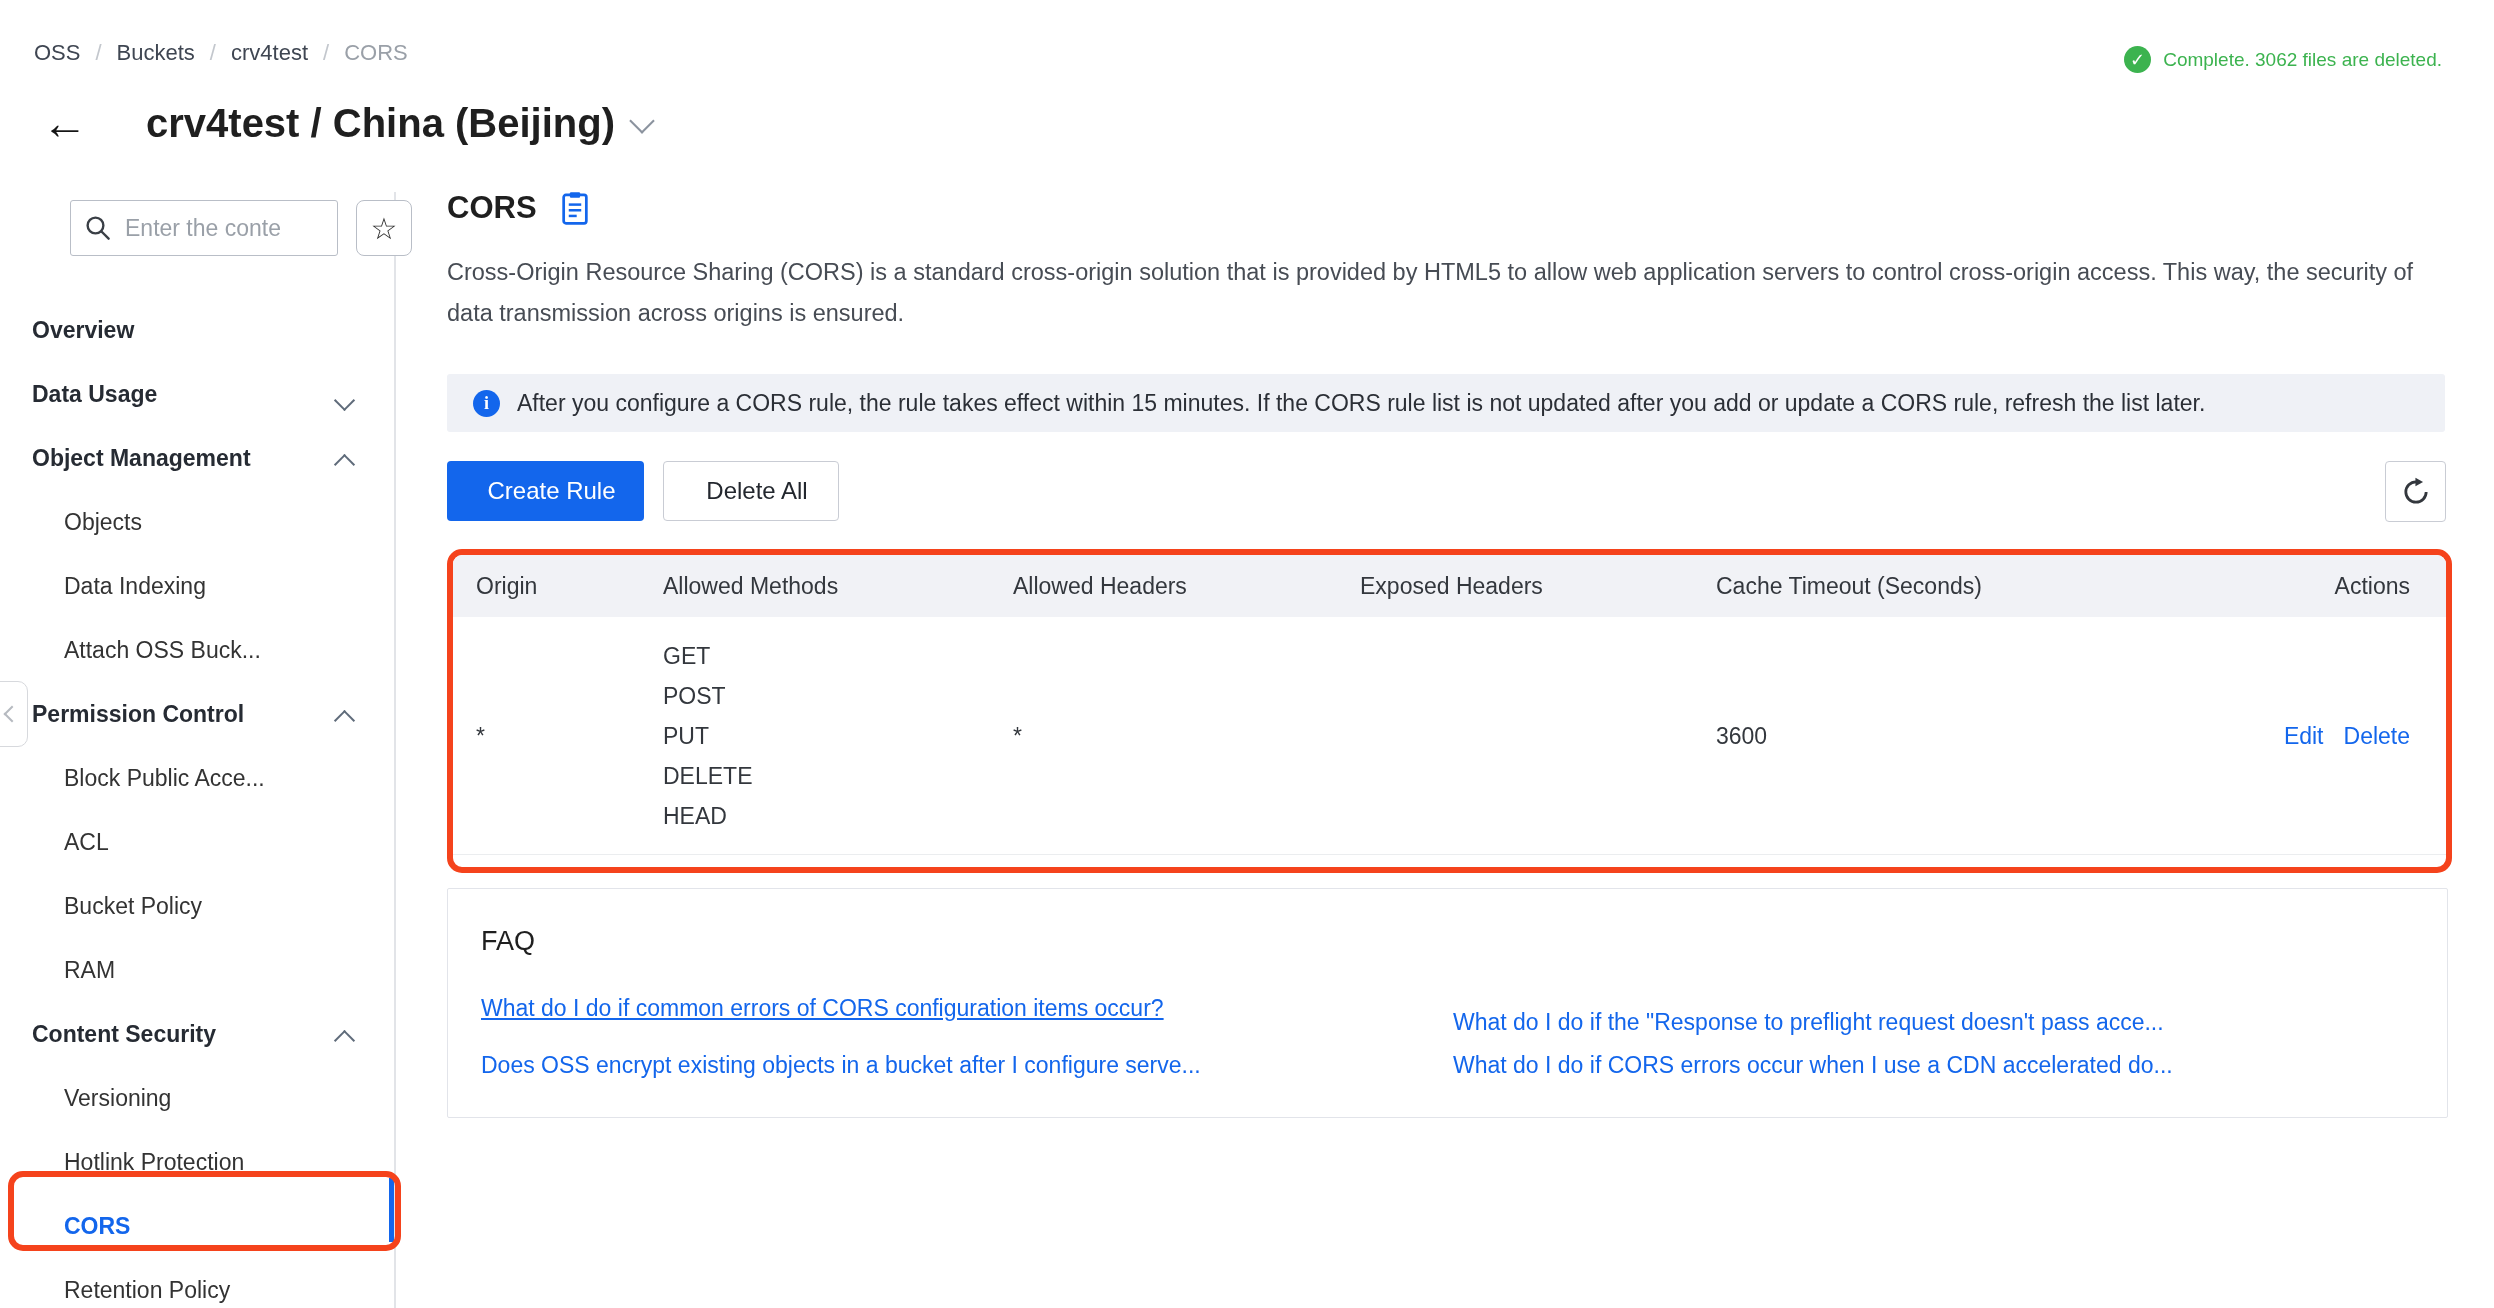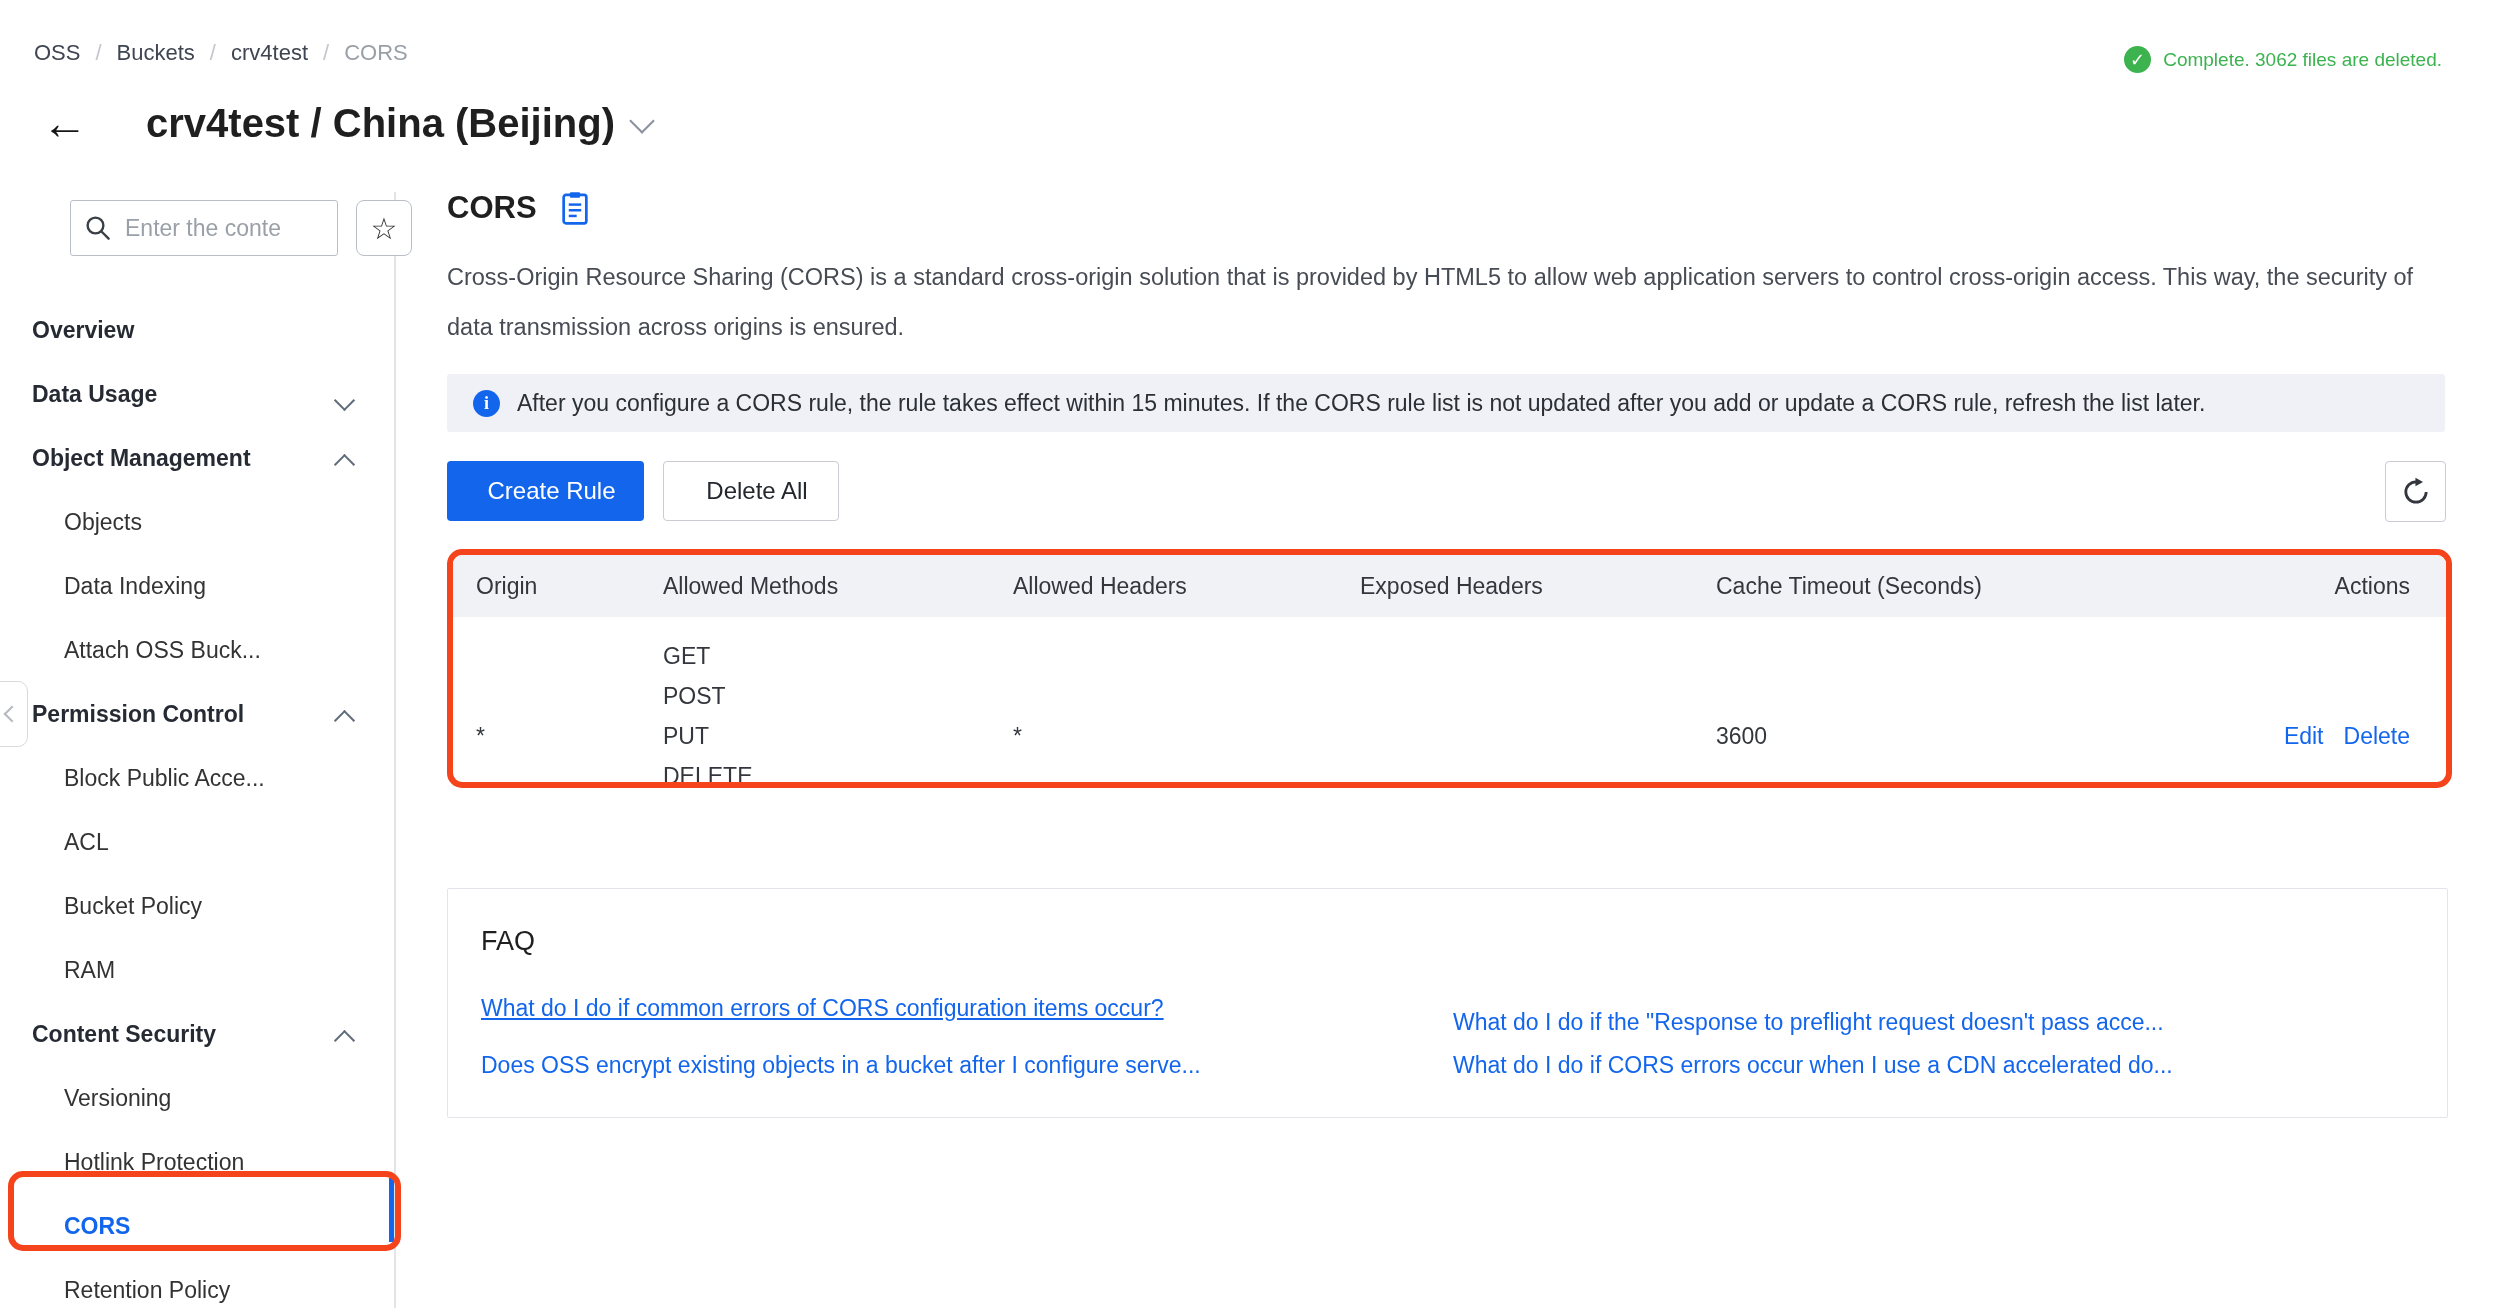--- a/index.html
+++ b/index.html
@@ -52,38 +52,38 @@
 
   
   .annotation { position:absolute; border:6px solid #f5431c; border-radius:15px; pointer-events:none; }
   .cors-annotation { left:8px; top:1171px; width:393px; height:80px; }
 
   
   .section-title-row { position:absolute; left:447px; top:190px; display:flex; align-items:center; gap:24px; }
   .section-title { font-size:31px; font-weight:700; color:#1f1f1f; }
   .clipboard-icon { width:28px; height:34px; cursor:pointer; }
 
-  .description { position:absolute; left:447px; top:252px; width:2000px; font-size:23.5px; color:#474c54; line-height:50px; }
+  .description { position:absolute; left:447px; top:252px; width:2000px; font-size:23.5px; color:#474c54; line-height:41px; }
 
   .banner { position:absolute; left:447px; top:374px; width:1998px; height:58px; background:#eff1f6; border-radius:3px;
             display:flex; align-items:center; padding-left:26px; gap:17px; }
   .info-icon { width:27px; height:27px; border-radius:50%; background:#1366ec; color:#fff; font-size:18px; font-weight:700;
                display:flex; align-items:center; justify-content:center; flex:0 0 auto; font-family:"Liberation Serif",serif; }
   .banner-text { font-size:23px; color:#2b2f36; }
 
   .btn { display:flex; align-items:center; justify-content:center; font-size:24px; border-radius:4px; cursor:pointer;
          font-family:Liberation Sans, sans-serif;padding-left:12px; }
   .btn-primary { position:absolute; left:447px; top:461px; width:197px; height:60px; background:#1366ec; color:#fff; border:none; }
   .btn-default { position:absolute; left:663px; top:461px; width:176px; height:60px; background:#fff; color:#23272e;
                  border:1.6px solid #c9ccd4; }
   .btn-refresh { position:absolute; left:2385px; top:461px; width:61px; height:61px; background:#fff;
                  border:1.6px solid #c9ccd4; border-radius:4px; display:flex; align-items:center; justify-content:center; cursor:pointer; }
 
   
-  .table-card { position:absolute; left:447px; top:549px; width:2005px; height:239px; background:#fff;
+  .table-card { position:absolute; left:447px; top:549px; width:2005px; height:324px; background:#fff;
                 border:6px solid #f5431c; border-radius:15px; overflow:hidden; }
   .thead { position:relative; height:62px; background:#f1f2f6; font-size:23px; color:#33373d; }
   .thead span { position:absolute; top:50%; transform:translateY(-50%); }
   .th-origin { left:23px; } .th-methods { left:210px; } .th-allowed { left:560px; }
   .th-exposed { left:907px; } .th-cache { left:1263px; } .th-actions { right:36px; }
   .trow { position:relative; height:238px; border-bottom:1.6px solid #ebedef; font-size:23px; color:#33373d; }
   .cell { position:absolute; top:50%; transform:translateY(-50%); }
   .cell-origin { left:23px; } .cell-methods { left:210px; } .cell-allowed { left:560px; }
   .cell-exposed { left:907px; } .cell-cache { left:1263px; }
   .cell-actions { right:36px; display:flex; gap:20px; }

